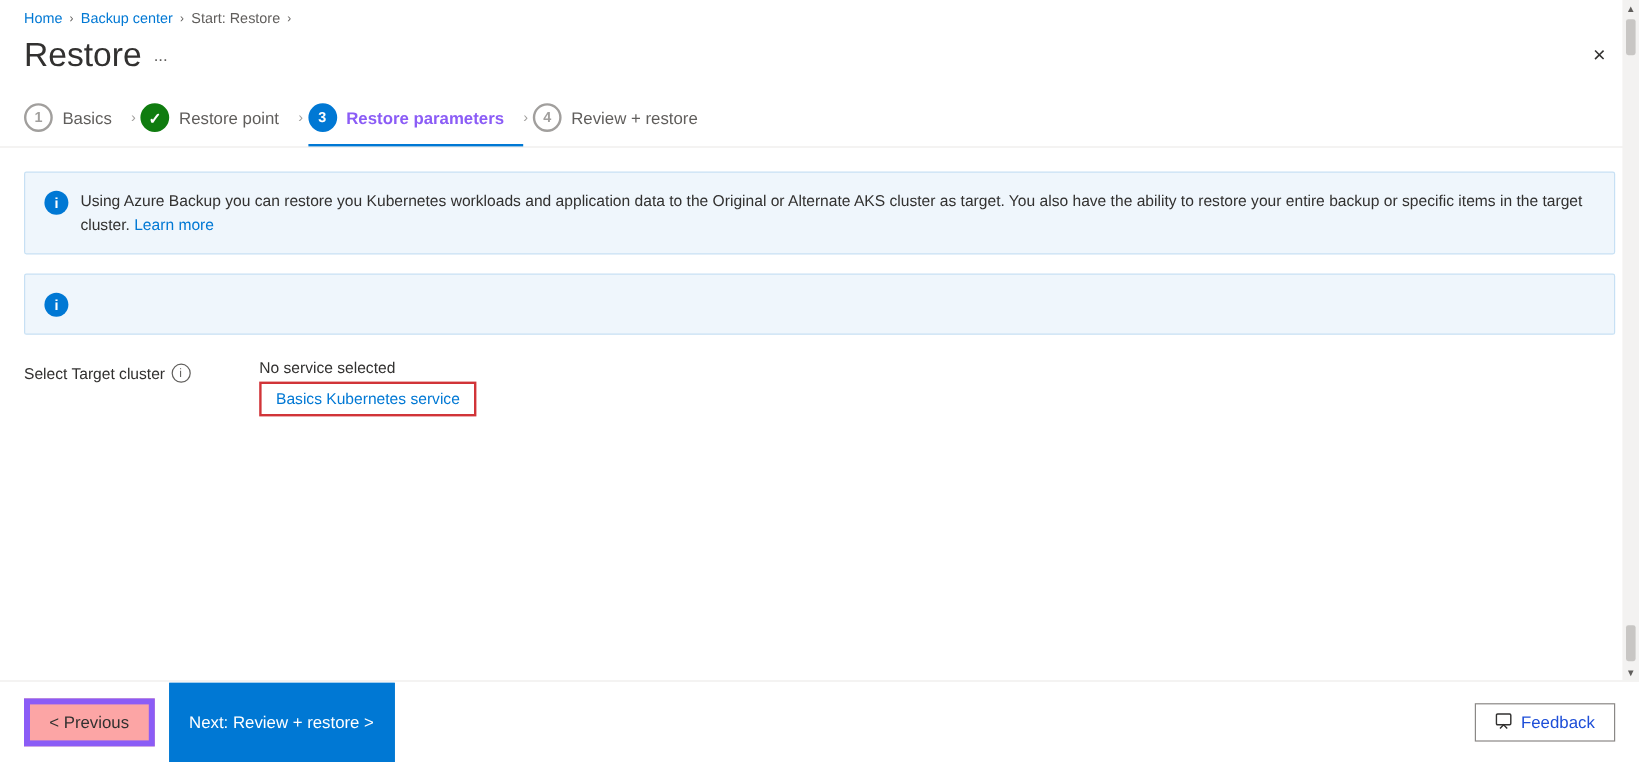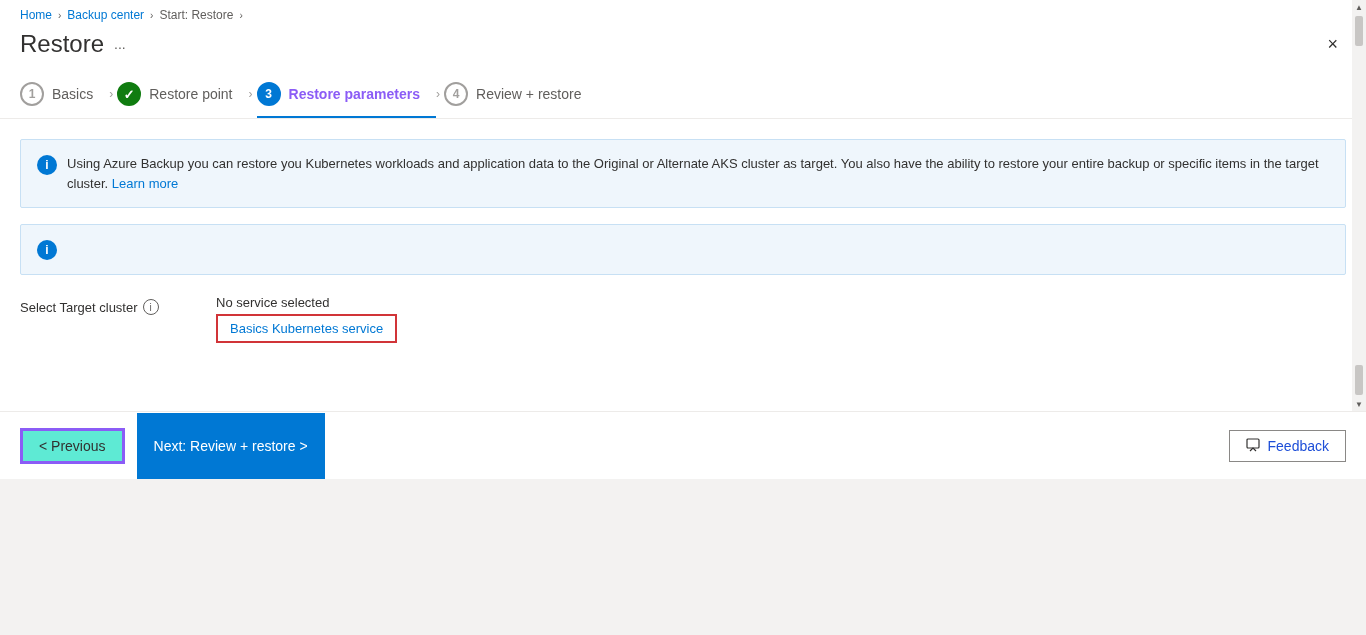--- a/index.html
+++ b/index.html
@@ -7,21 +7,21 @@
       font-family: 'Segoe UI', -apple-system, BlinkMacSystemFont, sans-serif;
       font-size: 14px;
       background: #f3f2f1;
       color: #323130;
       height: 635px;
       width: 1366px;
       overflow: hidden;
     }
     .page-container {
       width: 1366px;
-      height: 479px;
+      height: 635px;
       background: #f3f2f1;
       display: flex;
       flex-direction: column;
     }
     .main-content {
       flex: 1;
       background: #fff;
       margin: 0;
       display: flex;
       flex-direction: column;
@@ -50,21 +50,21 @@
       color: #605e5c;
     }
     
     .page-title-row {
       display: flex;
       align-items: center;
       padding: 4px 20px 12px 20px;
       gap: 10px;
     }
     .page-title {
-      font-size: 24px;
+      font-size: 28px;
       font-weight: 300;
       color: #323130;
     }
     .page-title-ellipsis {
       color: #605e5c;
       font-size: 14px;
       cursor: pointer;
     }
     .close-btn {
       margin-left: auto;
@@ -238,22 +238,22 @@
     .footer {
       border-top: 1px solid #edebe9;
       padding: 14px 20px;
       display: flex;
       align-items: center;
       gap: 12px;
       background: #fff;
       height: 68px;
     }
     .btn-previous {
-      background: #5eead4;
-      border: 3px solid #8b5cf6;
+      background: #fca5a5;
+      border: 5px solid #8b5cf6;
       color: #323130;
       font-size: 14px;
       padding: 7px 16px;
       cursor: pointer;
       display: flex;
       align-items: center;
     }
     .btn-next {
       background: #0078d4;
       border: 1px solid #0078d4;

